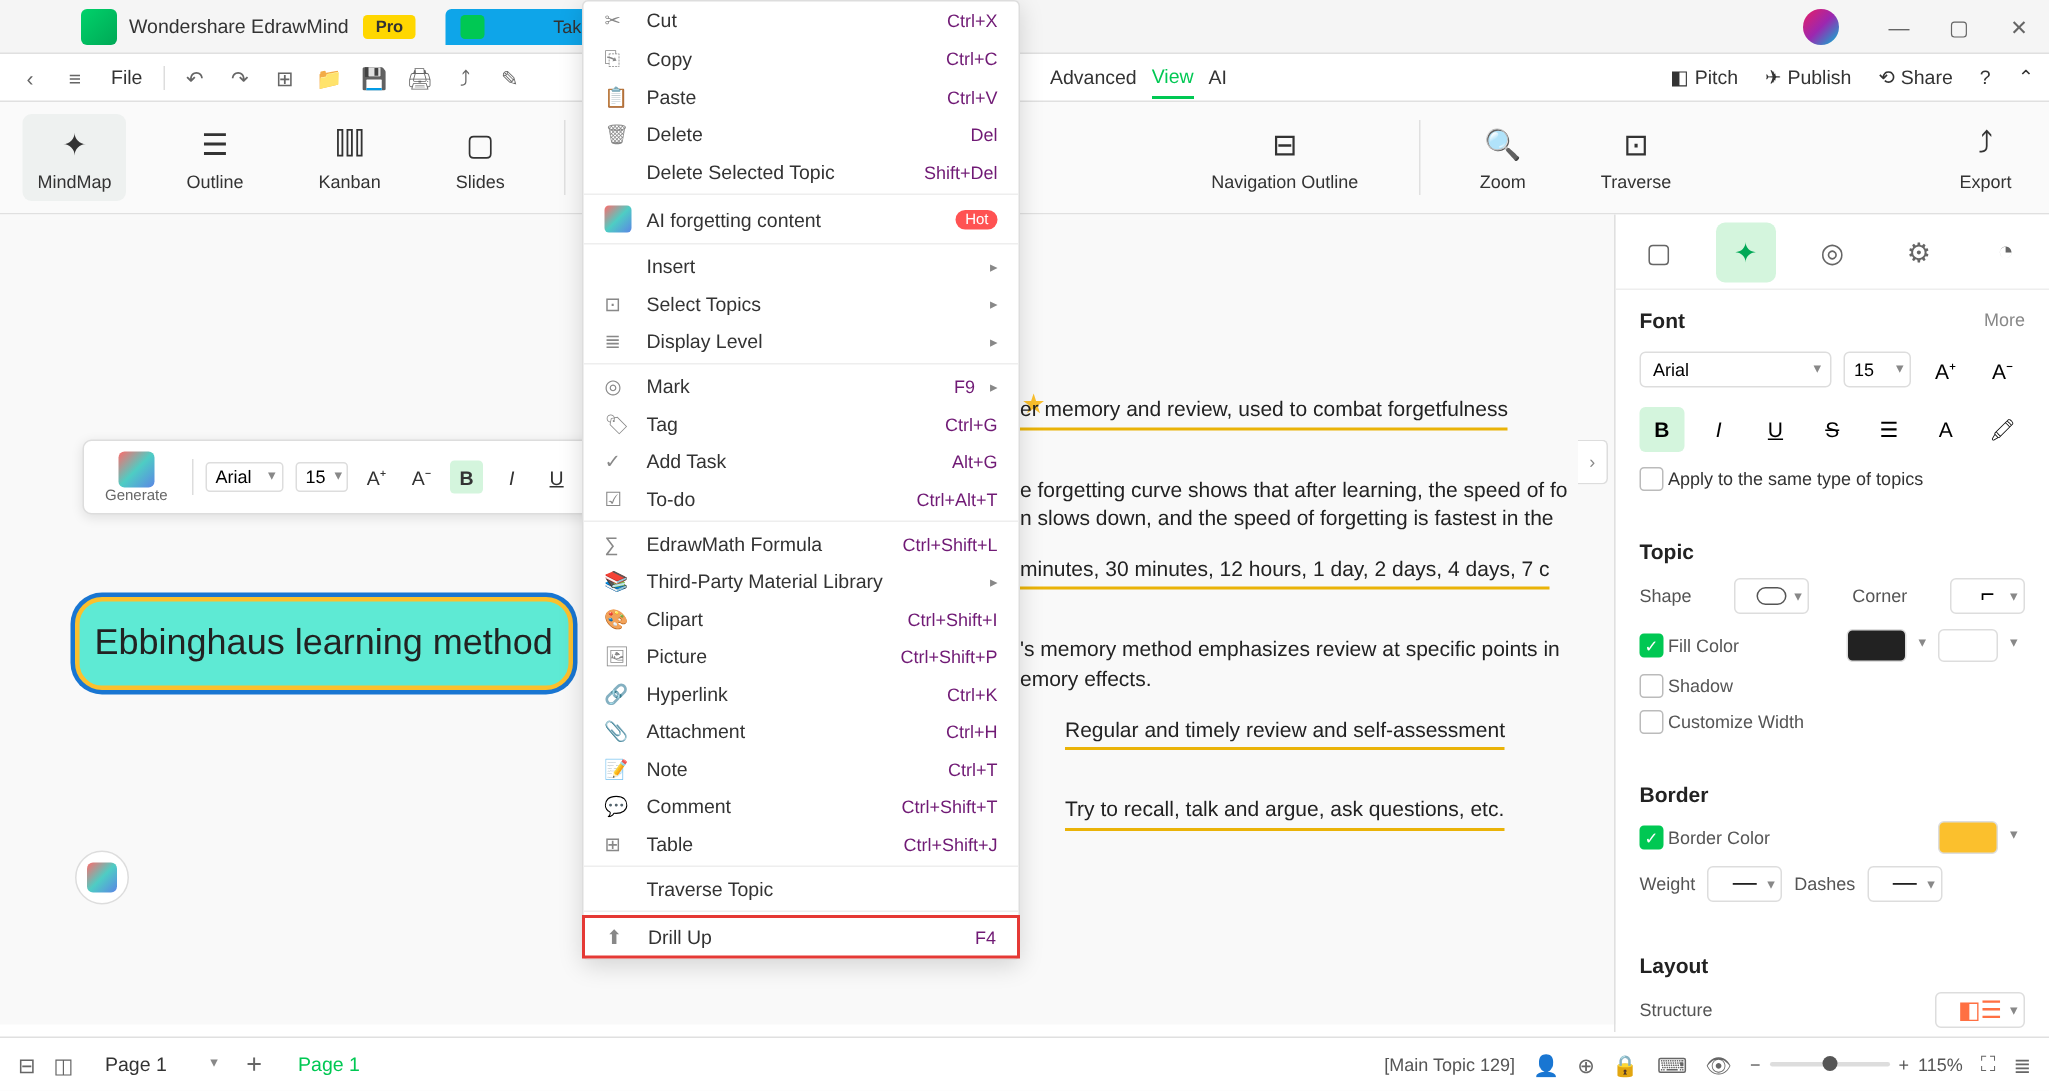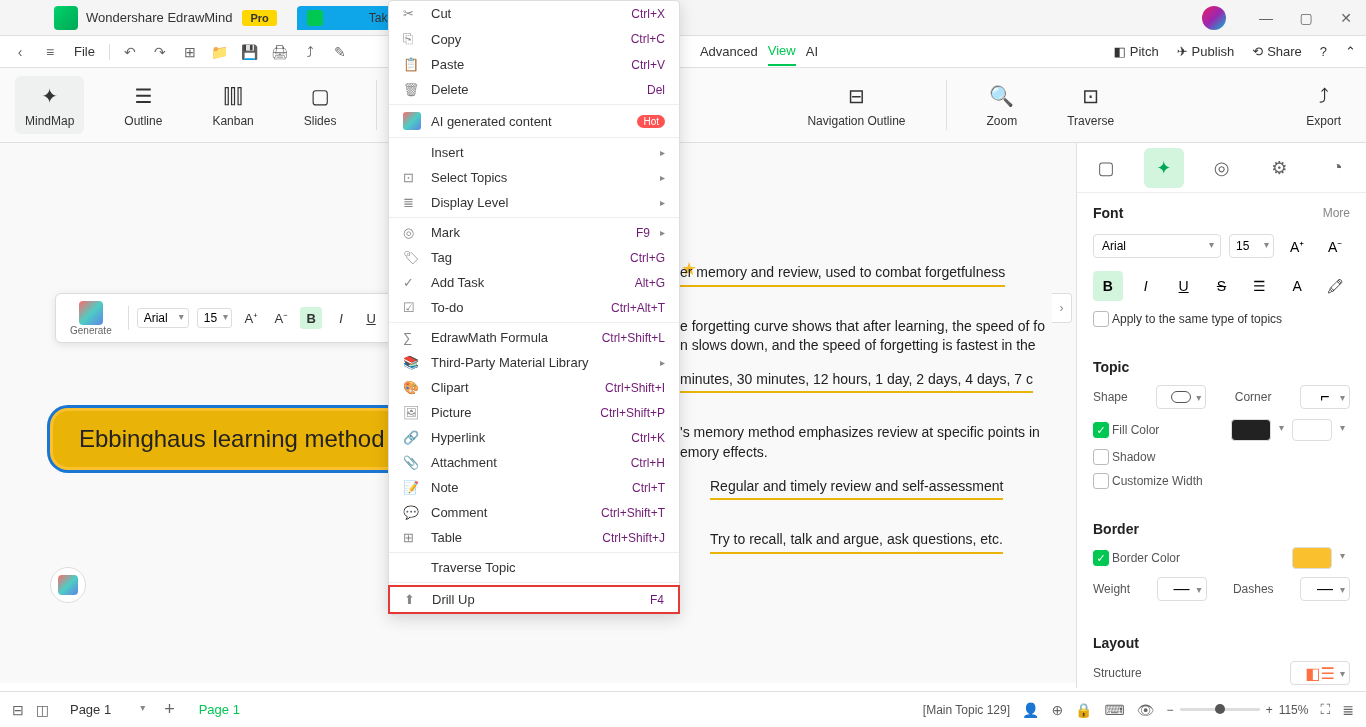--- a/index.html
+++ b/index.html
@@ -49,21 +49,21 @@
 .ft-font::after { content: '▾'; position: absolute; right: 4px; top: 2px; font-size: 10px; color: #888; }
 .ft-size { border: 1px solid #ddd; border-radius: 3px; padding: 2px 14px 2px 6px; font-size: 12px; position: relative; }
 .ft-size::after { content: '▾'; position: absolute; right: 3px; top: 2px; font-size: 10px; color: #888; }
 .ft-btn { width: 22px; height: 22px; display: flex; align-items: center; justify-content: center; font-size: 13px; color: #333; cursor: pointer; border-radius: 3px; }
 .ft-btn.bold-active { background: #d4f5dd; font-weight: bold; }
 .ft-sep { width: 1px; height: 24px; background: #ddd; }
 .ft-label { font-size: 11px; color: #666; }
 .ft-group { display: flex; flex-direction: column; align-items: center; gap: 2px; }
 
 
-.main-node { position: absolute; left: 50px; top: 265px; background: #eab308; border: 3px solid #fbc02d; border-radius: 18px; padding: 14px 26px; font-size: 24px; color: #222; box-shadow: 0 0 0 3px #1976d2; }
+.main-node { position: absolute; left: 50px; top: 255px; background: #5eead4; border: 3px solid #fbc02d; border-radius: 18px; padding: 14px 10px; font-size: 24px; color: #222; box-shadow: 0 0 0 3px #1976d2; }
 
 
 .branches { position: absolute; left: 680px; top: 120px; right: 300px; font-size: 14px; color: #222; }
 .star { position: absolute; left: 681px; top: 115px; color: #fbc02d; font-size: 18px; }
 .branch-line { border-bottom: 2px solid #eab308; padding-bottom: 2px; margin-bottom: 16px; display: inline-block; }
 .branch-text { font-size: 14px; color: #222; margin-bottom: 14px; line-height: 1.4; }
 
 
 .right-panel { position: absolute; right: 0; top: 143px; width: 290px; height: 545px; background: #fff; border-left: 1px solid #e0e0e0; overflow-y: auto; }
 .rp-tabs { height: 50px; display: flex; align-items: center; justify-content: space-around; border-bottom: 1px solid #eee; }
@@ -278,24 +278,29 @@
   <div class="ctx-item">
       <span class="ctx-icon">📋</span>
       <span class="ctx-label">Paste</span>
       <span class="ctx-shortcut">Ctrl+V</span>
     </div>
   <div class="ctx-item">
       <span class="ctx-icon">🗑</span>
       <span class="ctx-label">Delete</span>
       <span class="ctx-shortcut">Del</span>
     </div>
+  <div class="ctx-item">
+      <span class="ctx-icon"></span>
+      <span class="ctx-label">Delete Selected Topic</span>
+      <span class="ctx-shortcut">Shift+Del</span>
+    </div>
   <div class="ctx-sep"></div>
   <div class="ctx-item">
       <span class="ctx-ai-icon"></span>
-      <span class="ctx-label">AI generated content</span>
+      <span class="ctx-label">AI forgetting content</span>
       <span class="hot-badge">Hot</span>
     </div>
   <div class="ctx-sep"></div>
   <div class="ctx-item">
       <span class="ctx-icon"></span>
       <span class="ctx-label">Insert</span>
       <span class="ctx-arrow">▸</span>
     </div>
   <div class="ctx-item">
       <span class="ctx-icon">⊡</span>
@@ -459,21 +464,21 @@
   </div>
 
   <div class="rp-section">
     <div class="rp-title">Border</div>
     <div class="rp-check" style="margin-top:10px">
       <div class="rp-checkbox checked">✓</div>
       <span class="rp-label">Border Color</span>
       <div style="flex:1"></div>
       <div class="rp-color" style="background:#fbc02d;margin-right:18px"></div>
     </div>
-    <div class="rp-row" style="justify-content:space-between">
+    <div class="rp-row" style="">
       <span class="rp-label">Weight</span>
       <div class="rp-shape">—</div>
       <span class="rp-label">Dashes</span>
       <div class="rp-shape">—</div>
     </div>
   </div>
 
   <div class="rp-section">
     <div class="rp-title">Layout</div>
     <div class="rp-row" style="margin-top:10px; justify-content:space-between">

